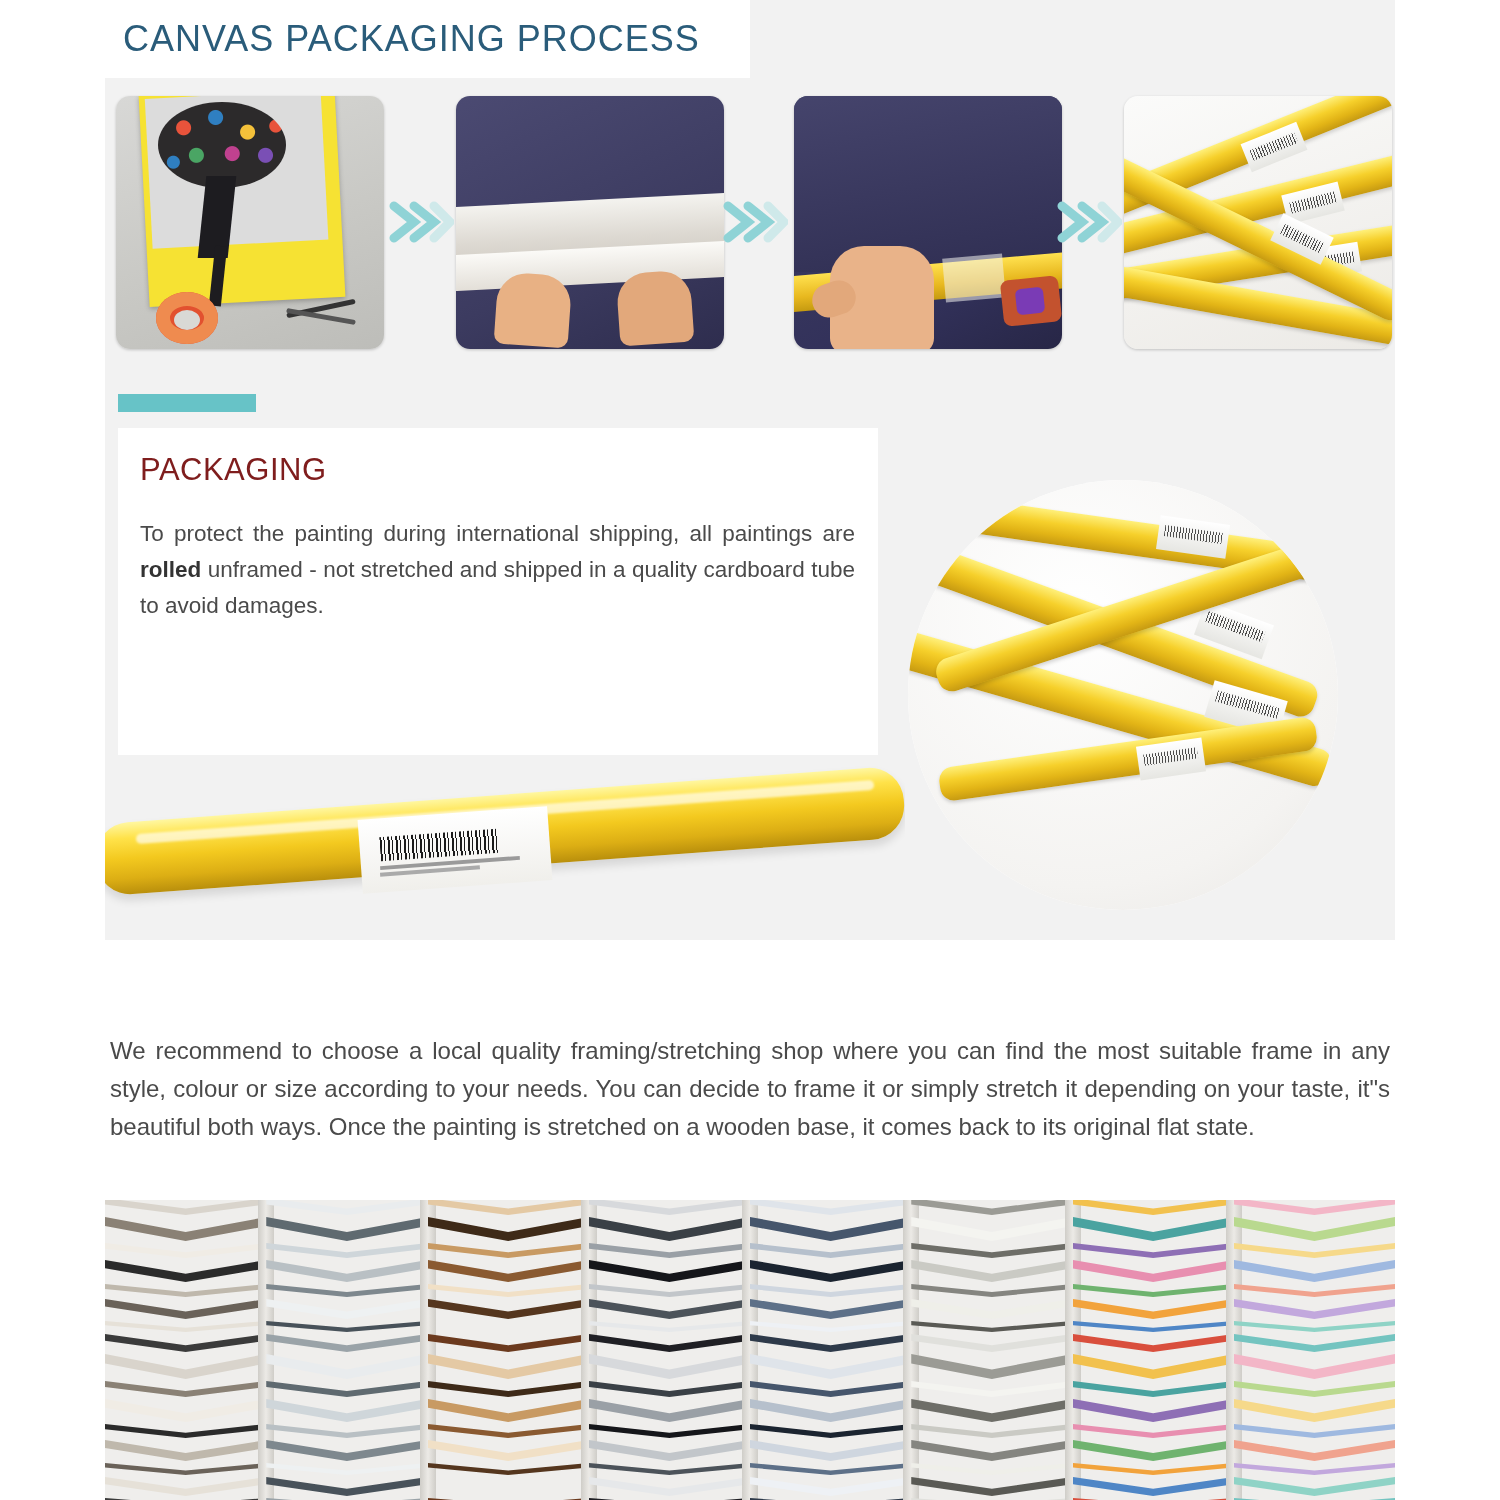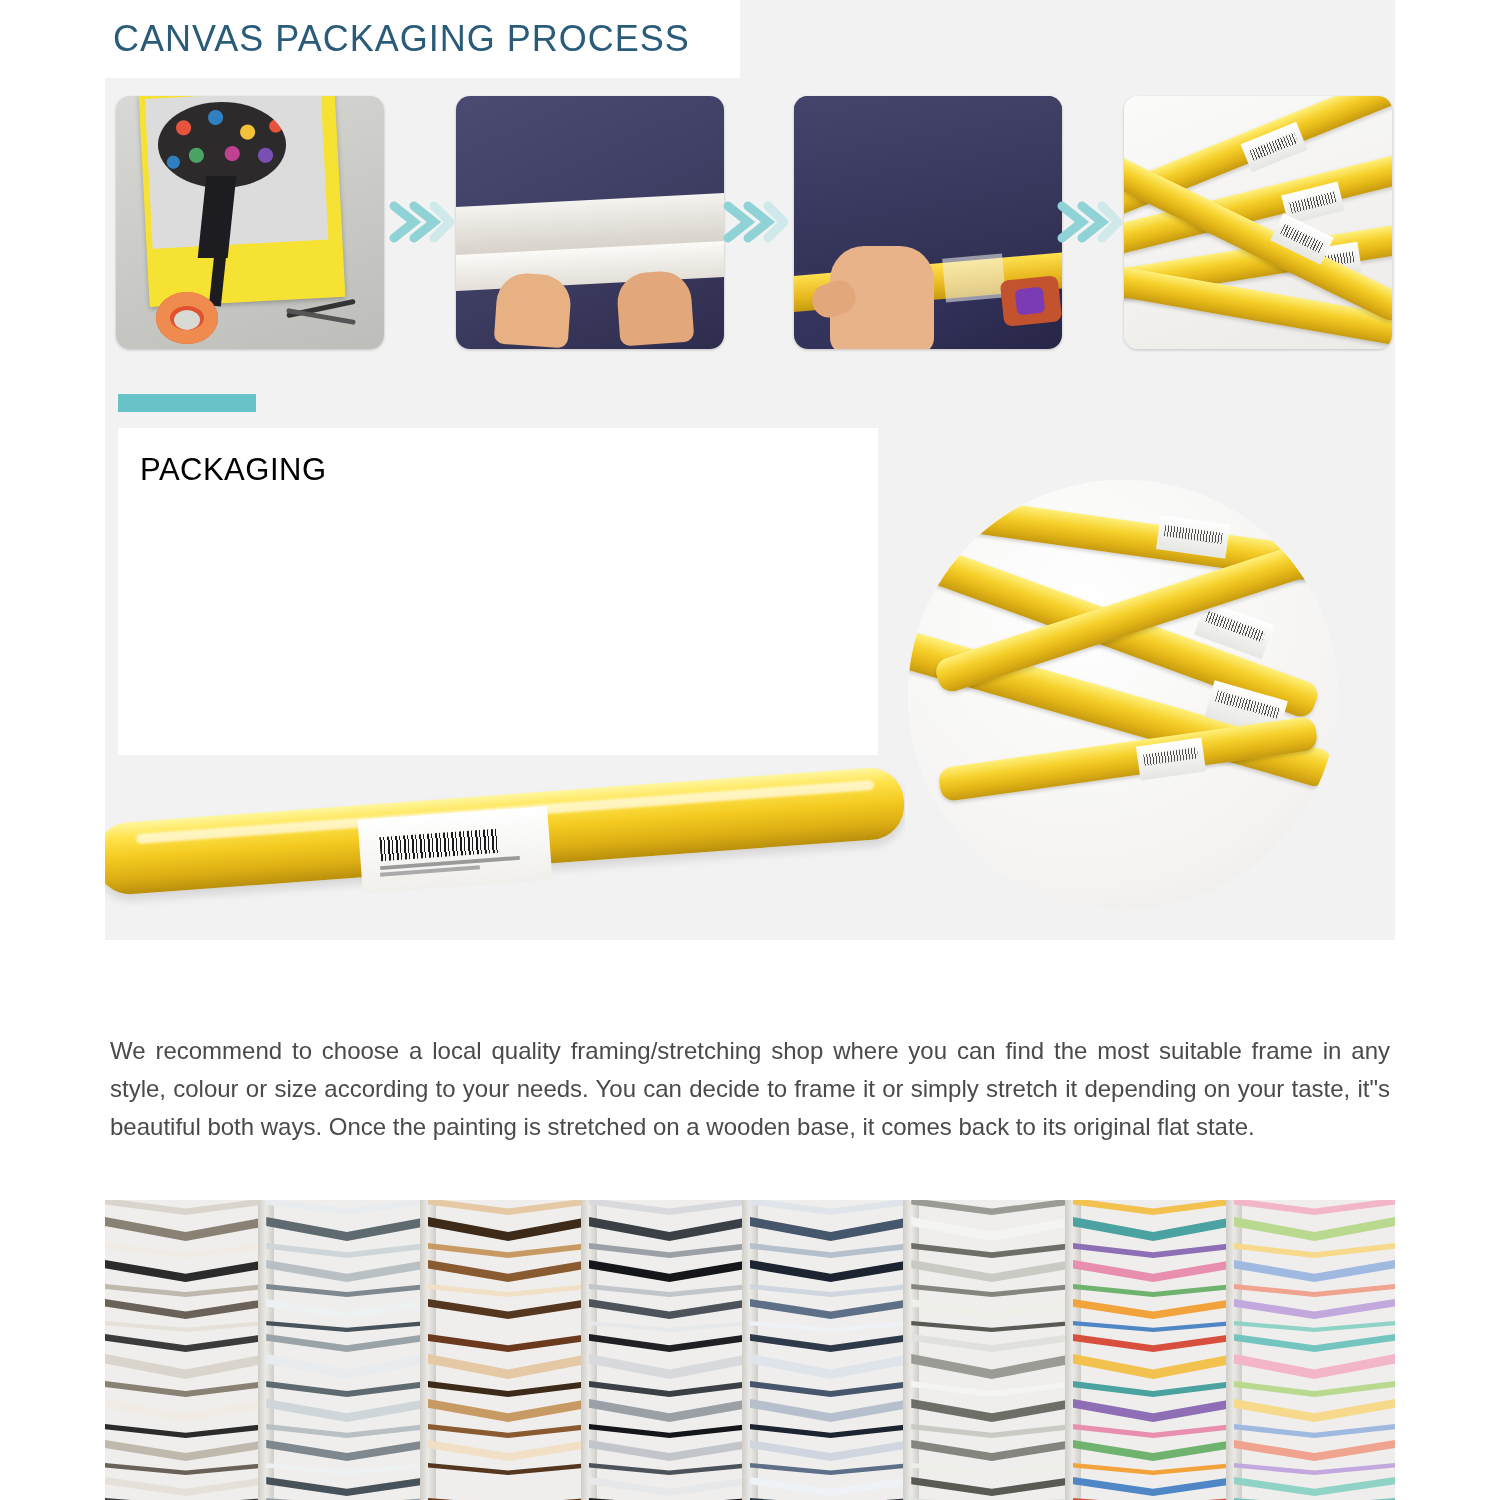--- a/index.html
+++ b/index.html
@@ -14,21 +14,21 @@
     position:absolute;inset:0;
     background:#ffffff;
   }
   
   .panel-top{
     position:absolute;left:105px;top:0;width:1290px;height:940px;
     background:#f2f2f2;
   }
   
   .title-box{
-    position:absolute;left:95px;top:0px;width:645px;height:78px;
+    position:absolute;left:105px;top:0px;width:645px;height:78px;
     background:#ffffff;
     text-align:right;
   }
   .title-box .t{
     position:absolute;left:18px;top:18px;
     font-size:36px;letter-spacing:1px;color:#2a5c7a;font-weight:400;
   }
   
   .proc{
     position:absolute;left:116px;top:96px;width:1275px;height:258px;
@@ -89,21 +89,21 @@
     box-shadow:0 2px 4px rgba(0,0,0,.18);}
   .lbl{position:absolute;height:30px;background:linear-gradient(180deg,#ffffff,#e6e6e2);}
   .lbl:after{content:"";position:absolute;left:6px;top:9px;right:6px;height:11px;
     background:repeating-linear-gradient(90deg,#222 0 1px,transparent 1px 3px,#222 3px 4px,transparent 4px 6px);opacity:.8;}
 
   
   .teal-bar{position:absolute;left:118px;top:394px;width:138px;height:18px;background:#67c3c7;}
 
   
   .pack-card{position:absolute;left:118px;top:428px;width:760px;height:335px;background:#ffffff;}
-  .pack-card .h{position:absolute;left:22px;top:24px;font-size:31px;color:#000000;letter-spacing:.5px;}
+  .pack-card .h{position:absolute;left:22px;top:24px;font-size:31px;color:#7f1d1d;letter-spacing:.5px;}
   .pack-card .p{position:absolute;left:22px;top:88px;width:715px;font-size:22.5px;line-height:36px;color:#4a4a4a;text-align:justify;}
   .pack-card .p b{font-weight:bold;color:#333;}
 
   
   .circ{position:absolute;left:908px;top:480px;width:430px;height:430px;border-radius:50%;overflow:hidden;background:#ffffff;}
   .circ .bg{position:absolute;inset:0;background:radial-gradient(circle at 40% 30%,#ffffff 0%,#f4f3f1 70%,#e9e7e4 100%);}
 
   
   .bigtube{position:absolute;left:105px;top:755px;width:800px;height:185px;overflow:hidden;}
   .bigtube .bg{position:absolute;inset:0;background:#f2f2f2;}
@@ -210,20 +210,21 @@
       <div class="tube-y" style="left:-20px;top:196px;width:320px;transform:rotate(10deg)"></div>
       <div class="tube-y" style="left:-34px;top:128px;width:330px;transform:rotate(26deg)"></div>
       <div class="lbl" style="left:150px;top:128px;width:56px;transform:rotate(26deg)"></div>
     </div>
   </div>
 
   <div class="teal-bar"></div>
 
   <div class="pack-card">
     <div class="h">PACKAGING</div>
+    <div class="p"><span>To protect the painting during international shipping, all paintings are </span><b>rolled</b><span> unframed - not stretched and shipped in a quality cardboard tube to avoid damages.</span></div>
   </div>
 
   <div class="circ">
     <div class="bg"></div>
     <div class="tube-y" style="left:10px;top:40px;width:410px;height:34px;transform:rotate(8deg)"></div>
     <div class="lbl" style="left:250px;top:40px;width:70px;height:34px;transform:rotate(8deg)"></div>
     <div class="tube-y" style="left:-10px;top:132px;width:430px;height:36px;transform:rotate(20deg)"></div>
     <div class="lbl" style="left:290px;top:132px;width:72px;height:36px;transform:rotate(20deg)"></div>
     <div class="tube-y" style="left:-20px;top:210px;width:450px;height:38px;transform:rotate(16deg)"></div>
     <div class="lbl" style="left:300px;top:210px;width:76px;height:38px;transform:rotate(16deg)"></div>

